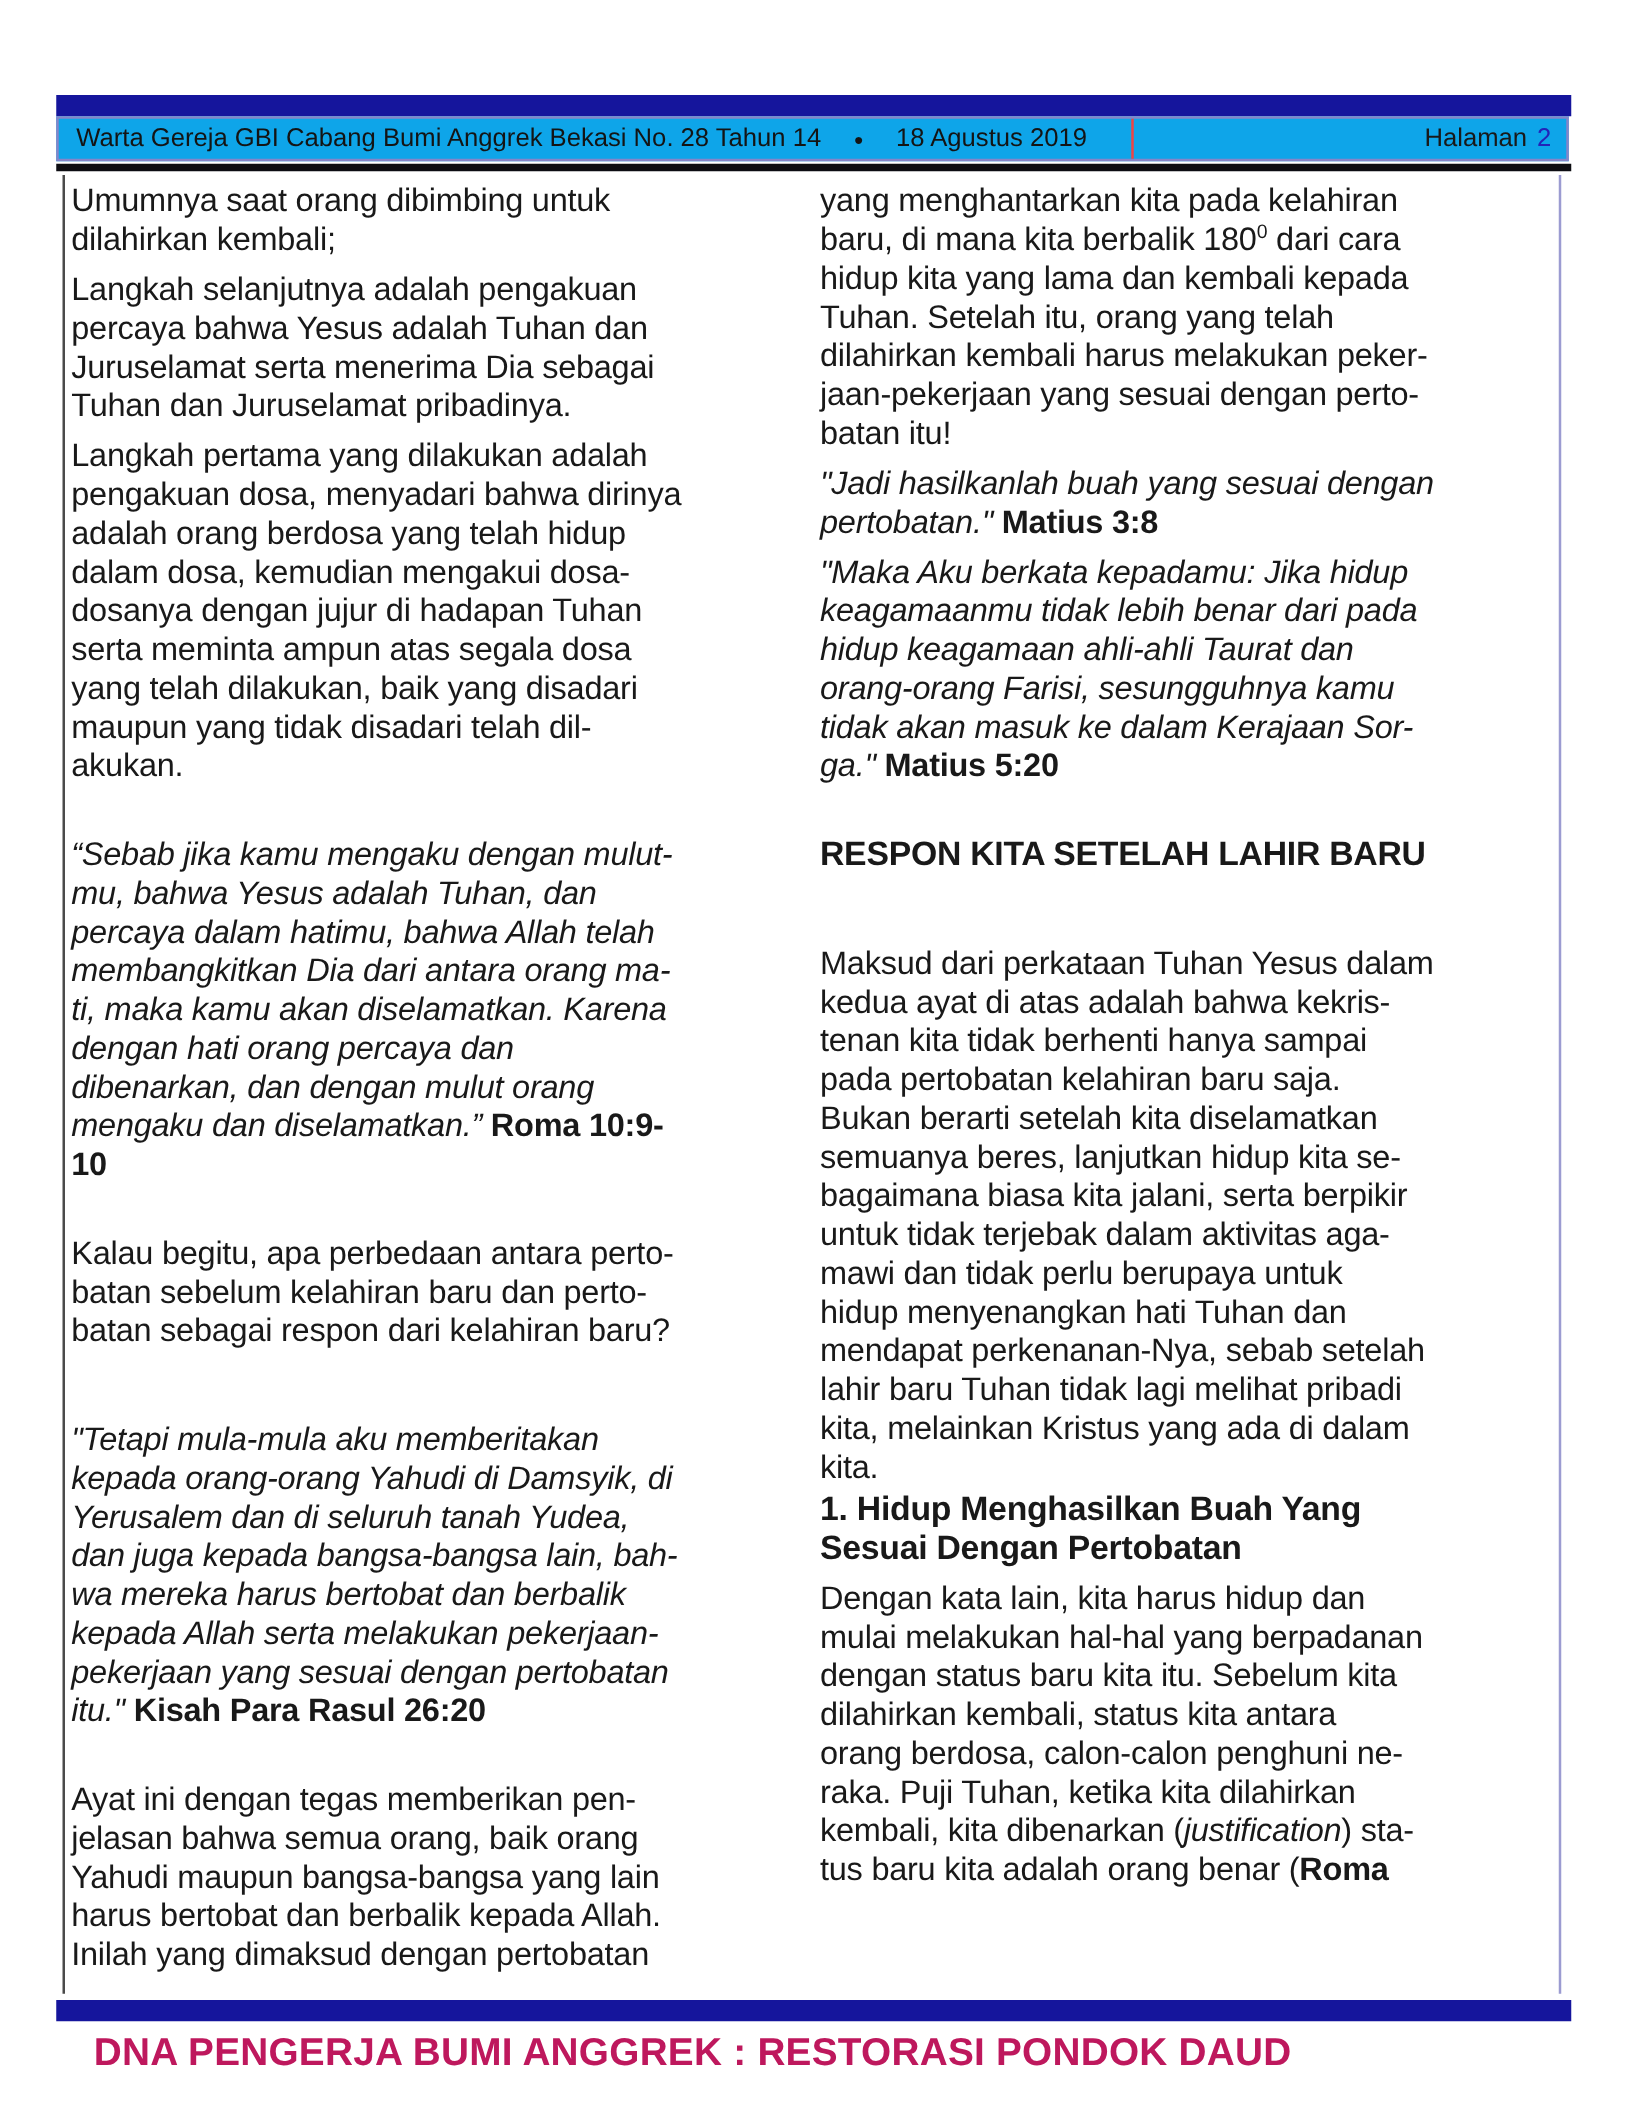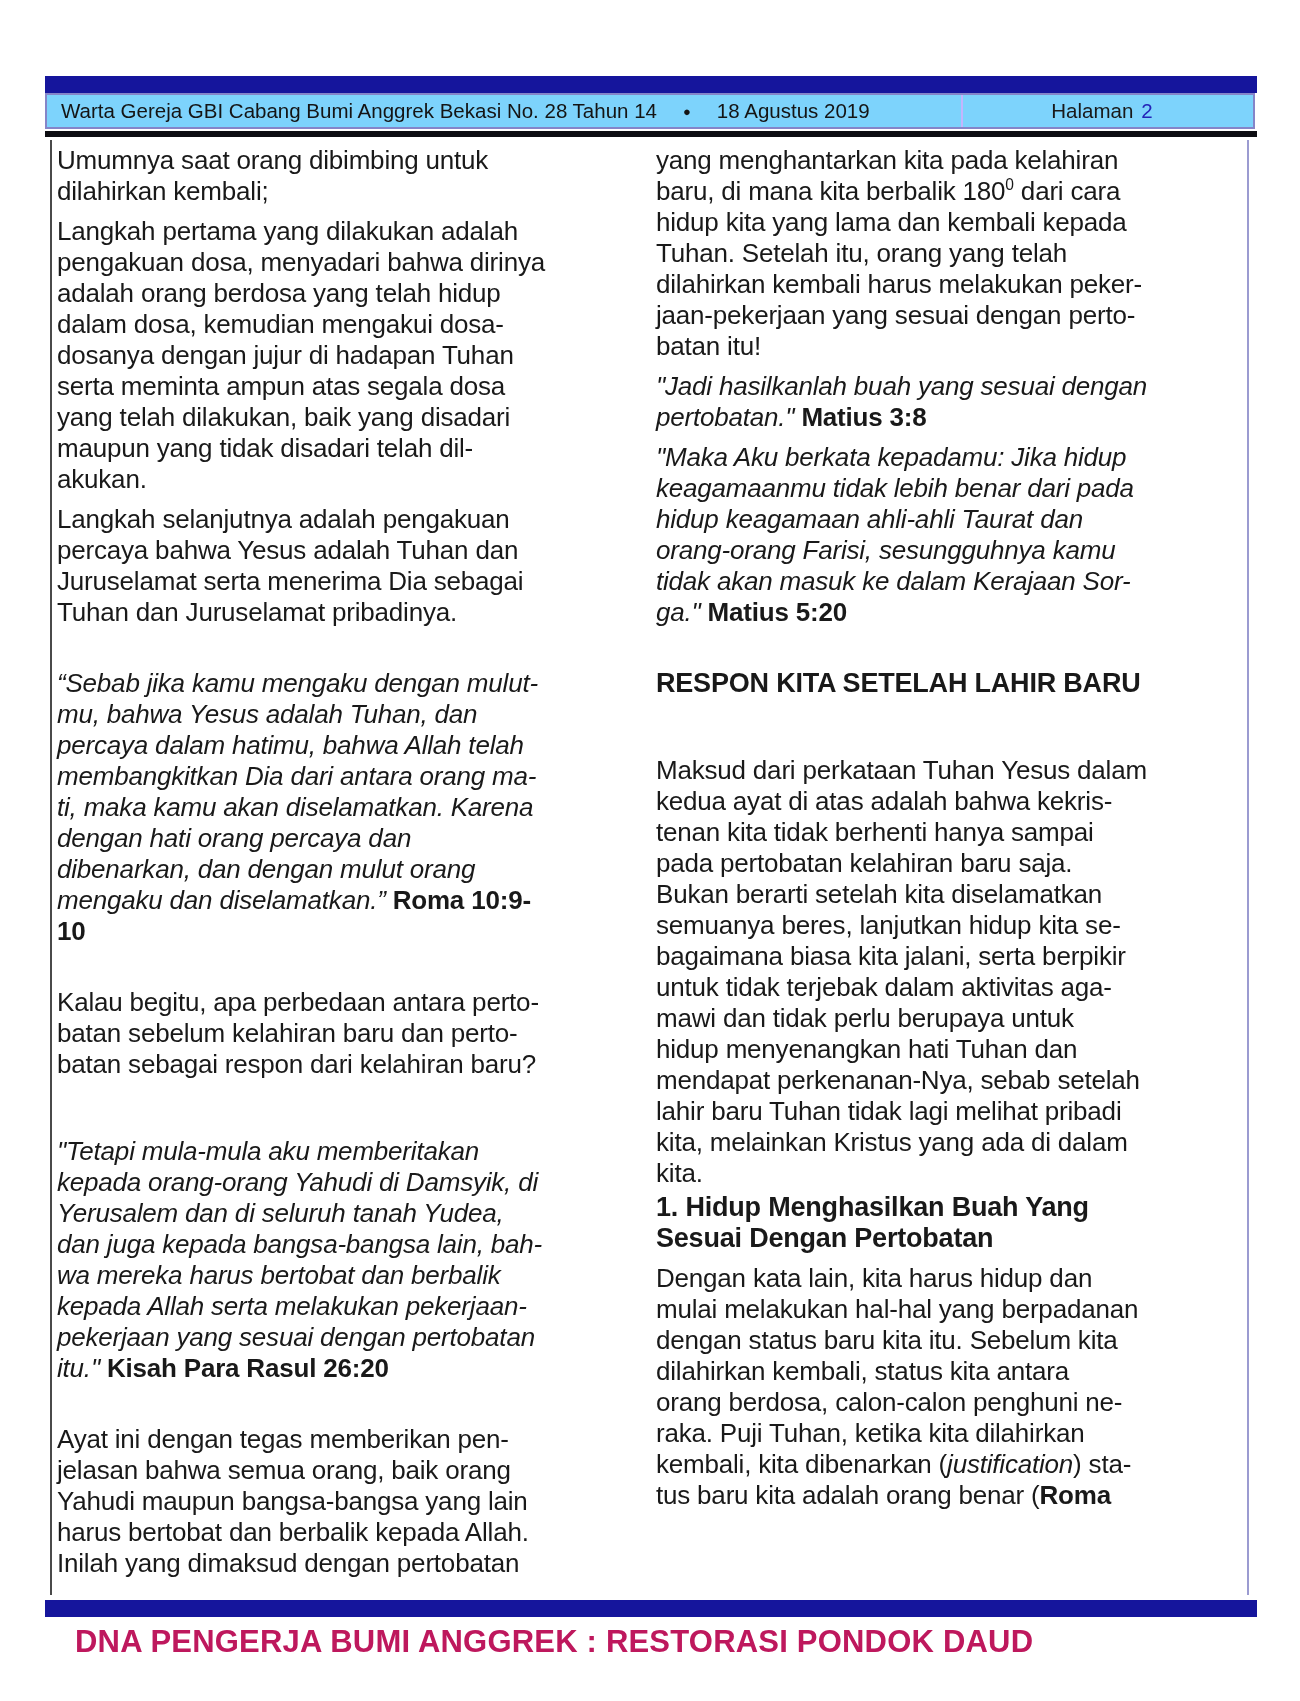--- a/index.html
+++ b/index.html
@@ -16,31 +16,31 @@
     position: absolute; left: 45px; top: 76px;
     width: 1212px; height: 17px;
     background: #15159c;
   }
   .header-box {
     position: absolute; left: 45px; top: 93px;
     width: 1210px; height: 36px;
     border: 2px solid #8585c8;
     box-sizing: border-box;
     display: flex; align-items: stretch;
-    background: #7dd3fc;
+    background: #0ea5e9;
   }
   .header-main {
     flex: 1; display: flex; align-items: center;
     padding-left: 14px; font-size: 20.5px; color: #141414;
     white-space: nowrap;
   }
   .header-main .bullet { font-size: 13px; margin: 0 26px; color: #141414; }
   .header-page {
-    width: 292px; border-left: 2px solid #c4b5fd;
-    display: flex; align-items: center; justify-content: center;
+    width: 348px; border-left: 2px solid #ef4444;
+    display: flex; align-items: center; justify-content: flex-end;
     padding-right: 12px; font-size: 20.5px; box-sizing: border-box;
   }
   .header-page .num { color: #2323b8; margin-left: 8px; }
   .header-rule {
     position: absolute; left: 45px; top: 131px;
     width: 1212px; height: 6px; background: #0d0d12;
   }
   
   .left-line {
     position: absolute; left: 50px; top: 140px;
@@ -99,33 +99,33 @@
 </div>
 
 <div class="header-rule"></div>
 
 <div class="left-line"></div>
 <div class="right-line"></div>
 
 <div class="col col-left" id="col-left">
     <p class="para sp-0"><span class="seg-normal">Umumnya saat orang dibimbing untuk
 dilahirkan kembali;</span></p>
+    <p class="para sp-n"><span class="seg-normal">Langkah selanjutnya adalah pengakuan
+percaya bahwa Yesus adalah Tuhan dan
+Juruselamat serta menerima Dia sebagai
+Tuhan dan Juruselamat pribadinya.</span></p>
     <p class="para sp-n"><span class="seg-normal">Langkah pertama yang dilakukan adalah
 pengakuan dosa, menyadari bahwa dirinya
 adalah orang berdosa yang telah hidup
 dalam dosa, kemudian mengakui dosa-
 dosanya dengan jujur di hadapan Tuhan
 serta meminta ampun atas segala dosa
 yang telah dilakukan, baik yang disadari
 maupun yang tidak disadari telah dil-
 akukan.</span></p>
-    <p class="para sp-n"><span class="seg-normal">Langkah selanjutnya adalah pengakuan
-percaya bahwa Yesus adalah Tuhan dan
-Juruselamat serta menerima Dia sebagai
-Tuhan dan Juruselamat pribadinya.</span></p>
     <p class="para sp-l"><span class="seg-italic">“Sebab jika kamu mengaku dengan mulut-
 mu, bahwa Yesus adalah Tuhan, dan
 percaya dalam hatimu, bahwa Allah telah
 membangkitkan Dia dari antara orang ma-
 ti, maka kamu akan diselamatkan. Karena
 dengan hati orang percaya dan
 dibenarkan, dan dengan mulut orang
 mengaku dan diselamatkan.” </span><span class="seg-bold">Roma 10:9-
 10</span></p>
     <p class="para sp-l"><span class="seg-normal">Kalau begitu, apa perbedaan antara perto-

